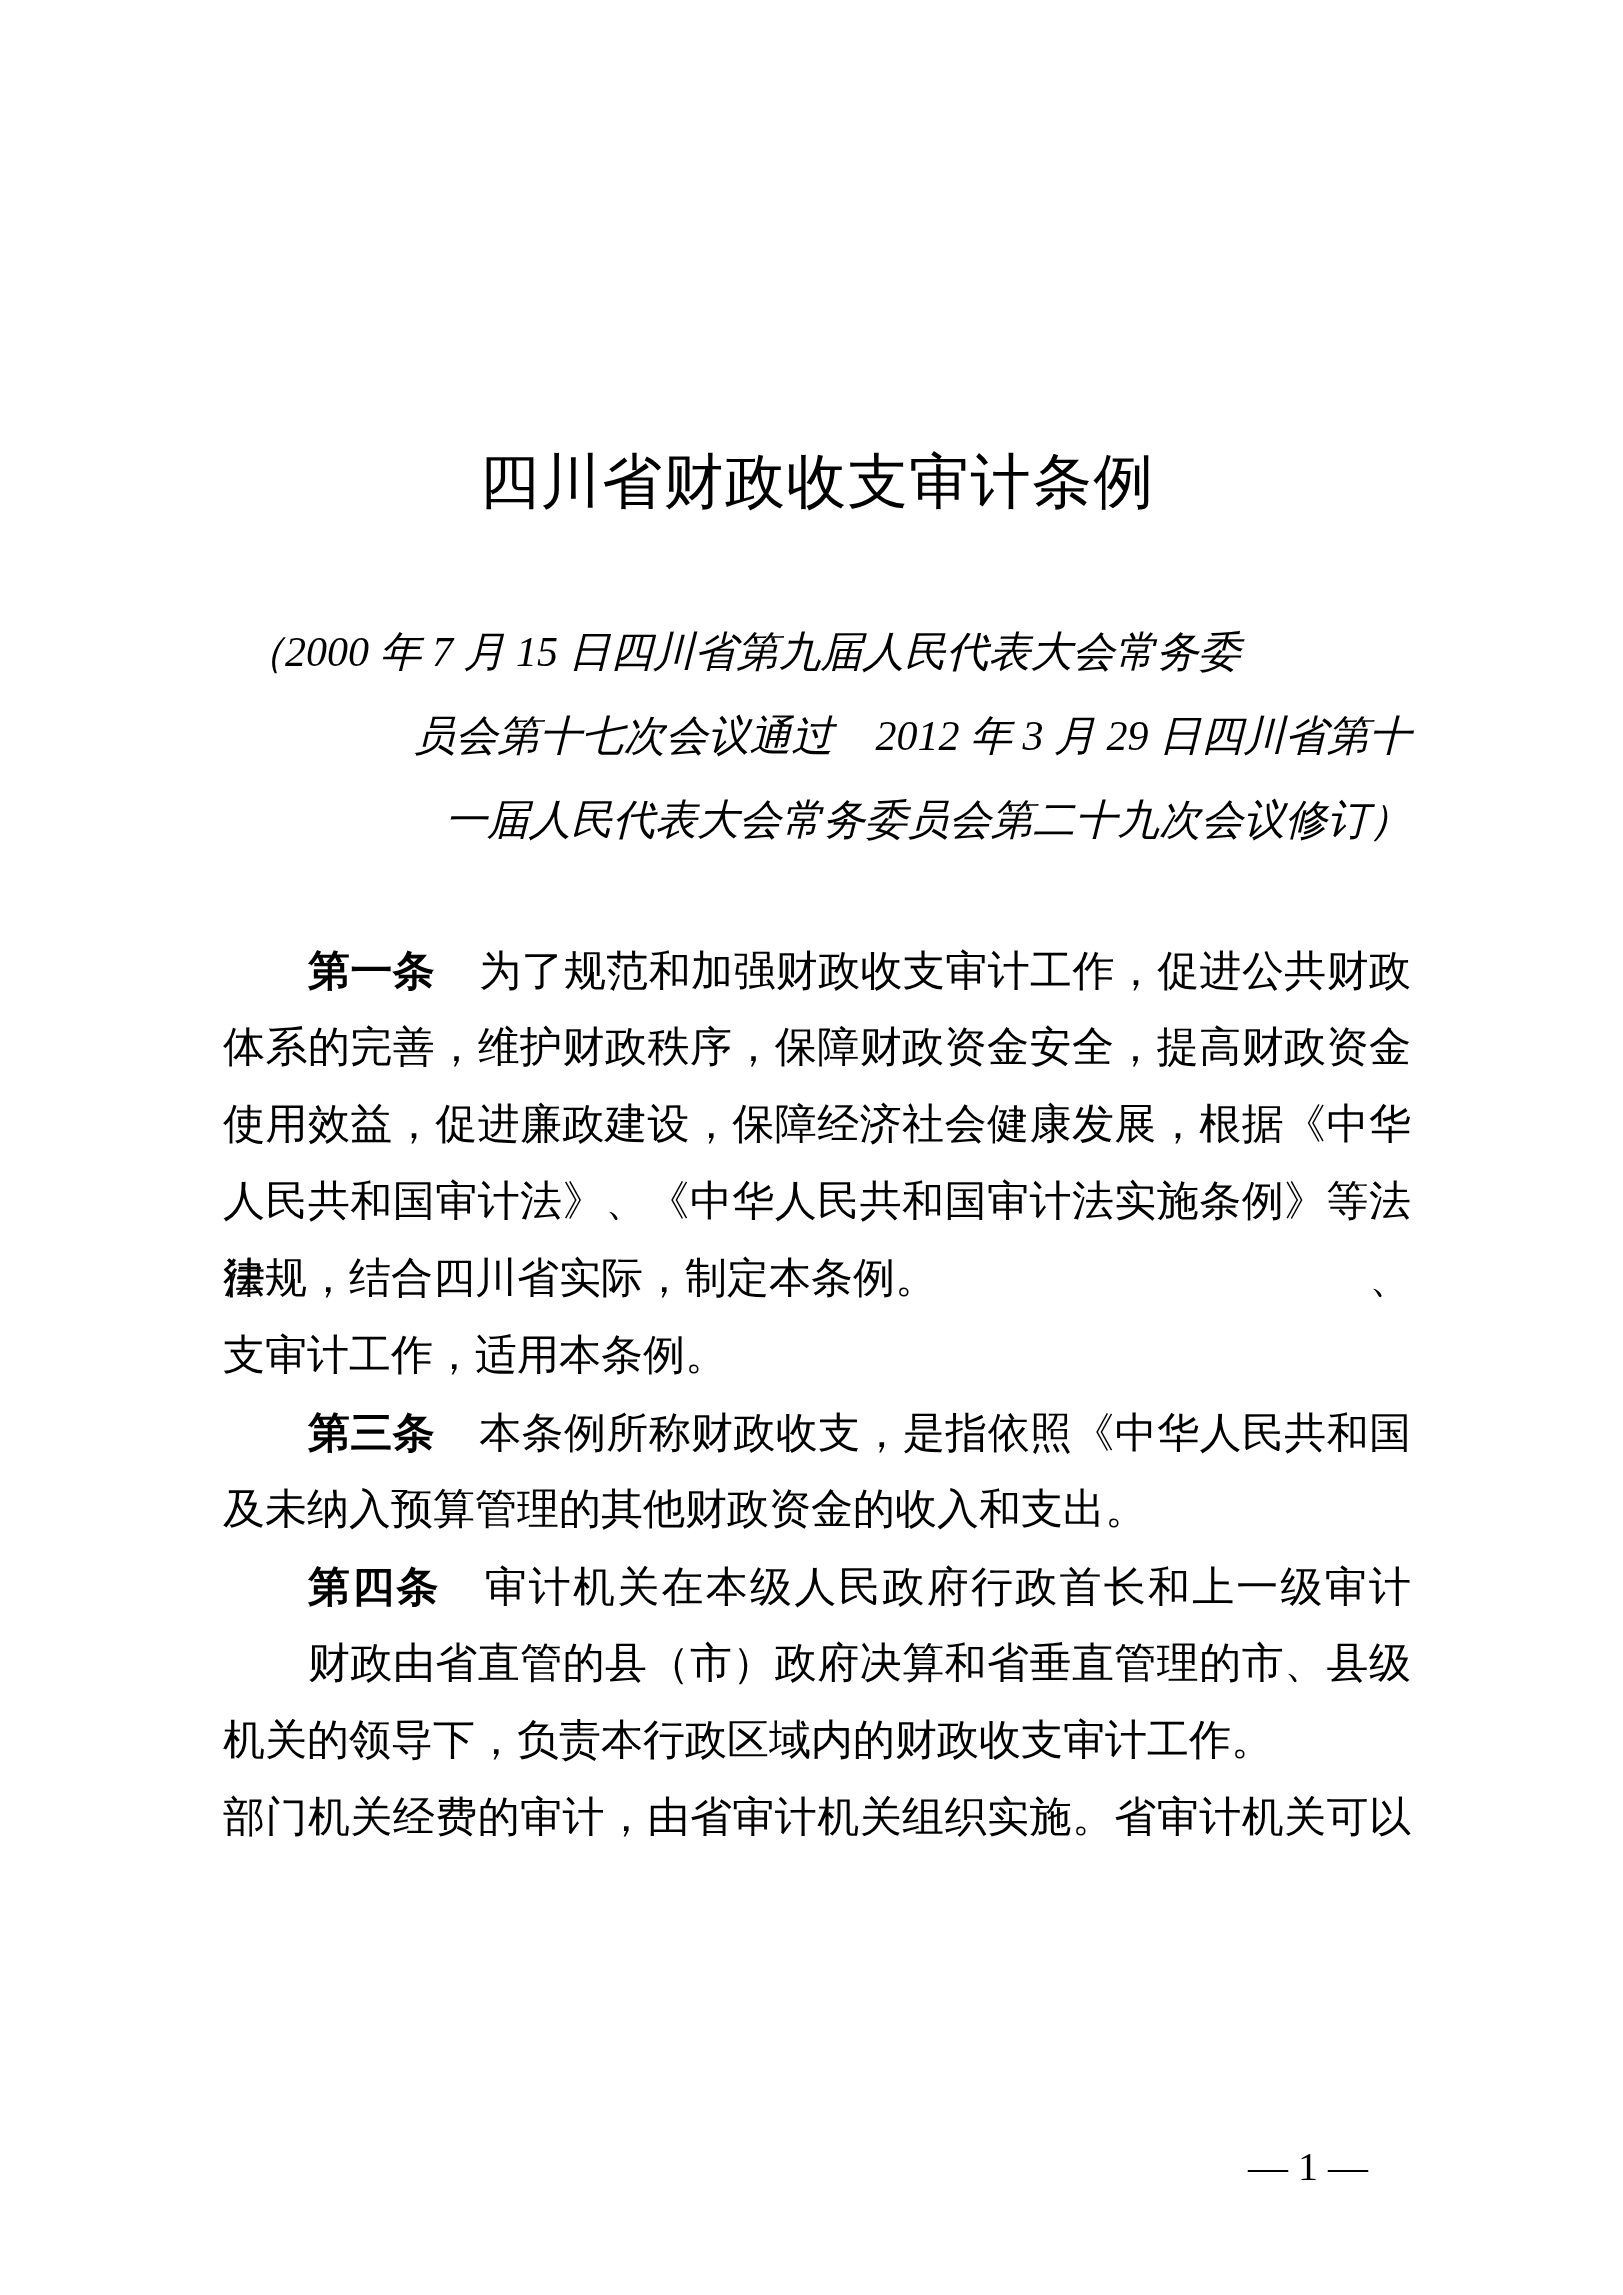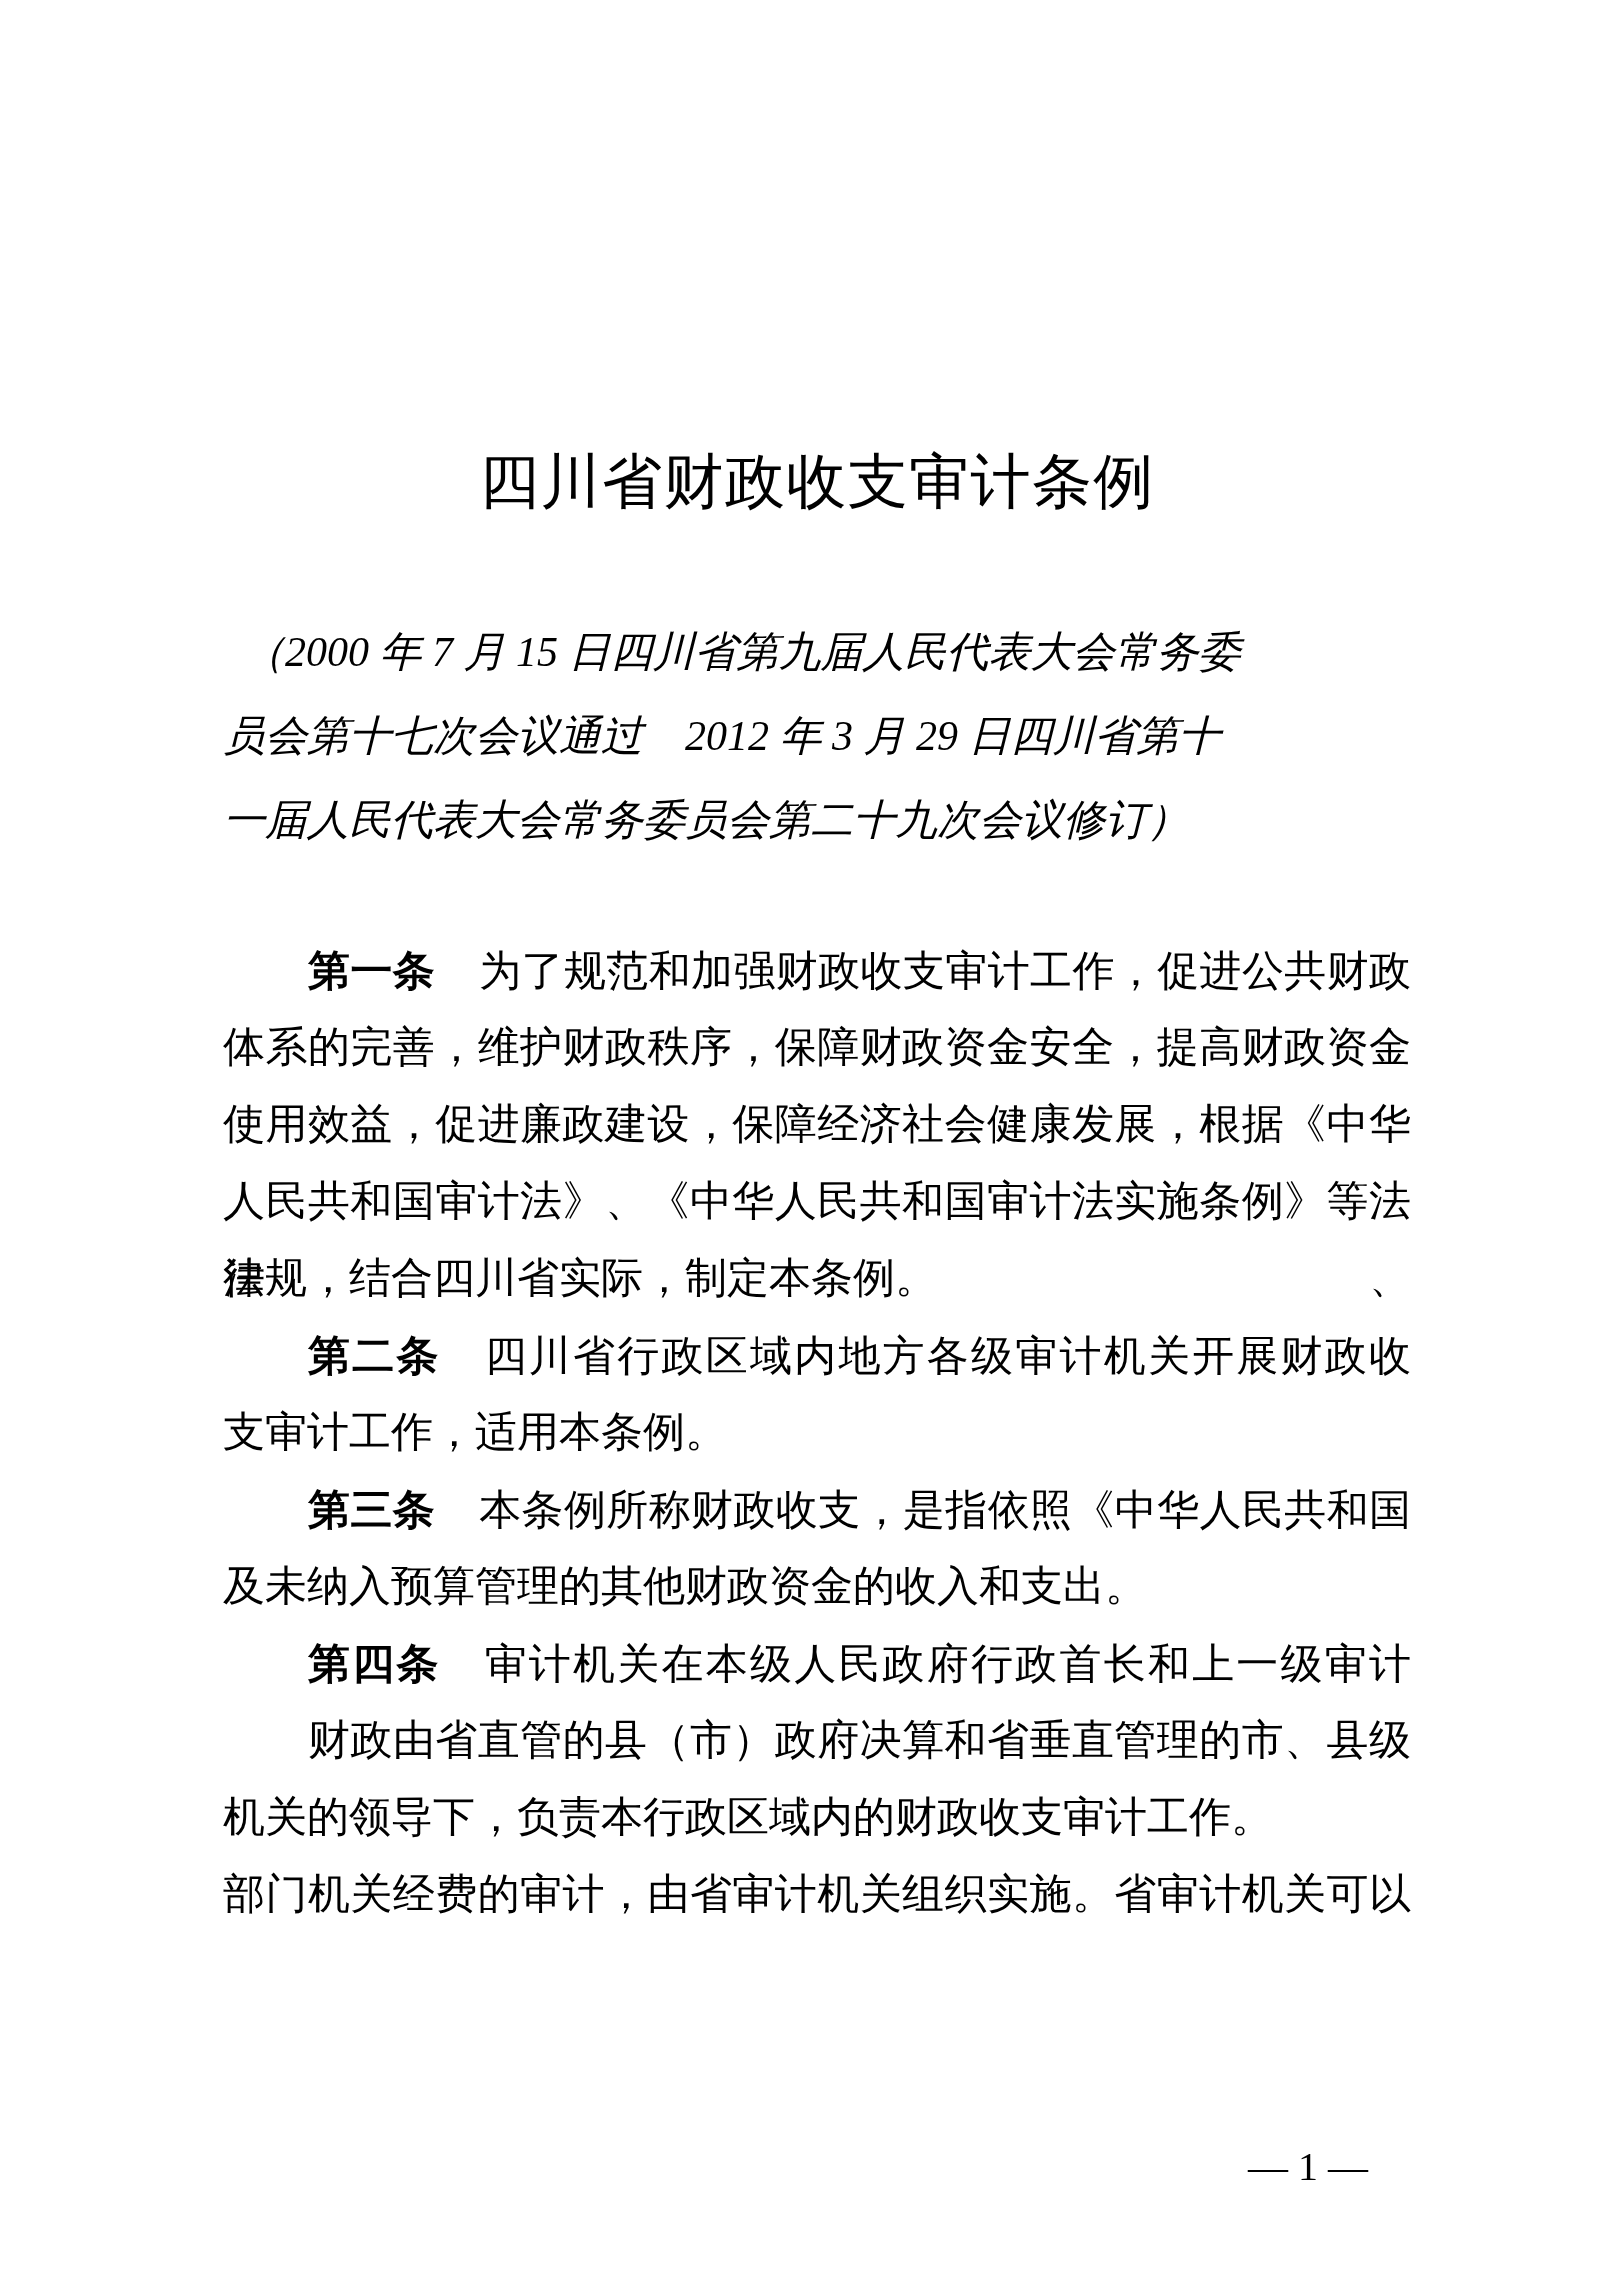--- a/index.html
+++ b/index.html
@@ -39,20 +39,21 @@
   }
   .p-line {
     height: 84px;
     line-height: 84px;
     white-space: nowrap;
   }
   .p-line.first {
     margin-left: 20px;
   }
   .p-line.cont {
+    text-align: right;
   }
   
   .bodytext {
     position: absolute;
     top: 932px;
     left: 223px;
     width: 1188px;
     font-size: 42px;
   }
   .bline {
@@ -113,23 +114,20 @@
     </div>
 
     <div class="bline full">
       <span>人民共和国审计法》、《中华人民共和国审计法实施条例》等法律、</span>
     </div>
 
     <div class="bline">
       <span>法规，结合四川省实际，制定本条例。</span>
     </div>
 
-    <div class="bline full indent">
-      <span class="article-label">第二条</span><span>四川省行政区域内地方各级审计机关开展财政收</span>
-    </div>
 
     <div class="bline">
       <span>支审计工作，适用本条例。</span>
     </div>
 
     <div class="bline full indent">
       <span class="article-label">第三条</span><span>本条例所称财政收支，是指依照《中华人民共和国</span>
     </div>
 
 

